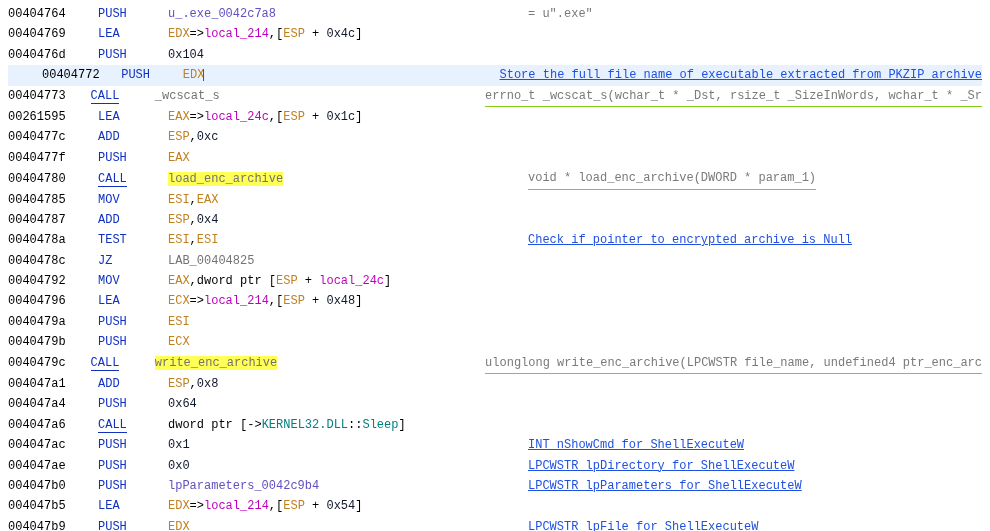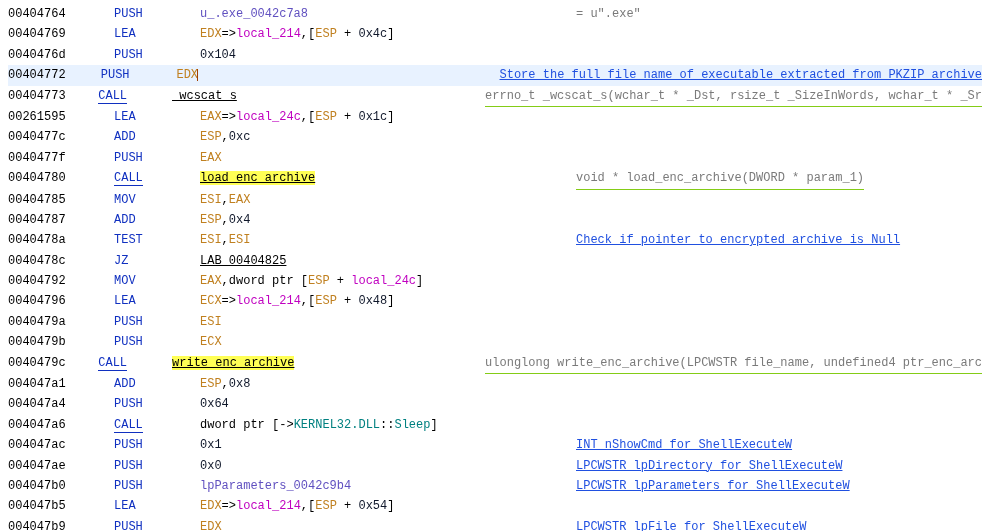--- a/index.html
+++ b/index.html
@@ -8,24 +8,25 @@
     font-family: "Courier New", monospace;
     font-size: 12px;
     line-height: 1.7;
     background: #ffffff;
     color: #000;
     white-space: nowrap;
     overflow: hidden;
   }
   .row {
     display: flex;
-    gap: 16px;
+    align-items: center;
   }
   .row.sel {
     background: #e8f2ff;
+    padding-left: 34px;
   }
   .addr {
     width: 90px;
     color: #000;
   }
   .mnem {
     width: 70px;
     color: #1030c0;
     font-weight: normal;
   }
@@ -44,21 +45,21 @@
   }
   .cmt.call {
     border-bottom: 1px solid #84cc16;
   }
   .hl {
     background: #ffff55;
   }
   .reg   { color: #c08020; }
   .addrref { color: #008080; }
   .local { color: #c000c0; }
-  .lbl   { color: #000000; text-decoration: underline; }
+  .lbl   { color: #737373; }
   .num   { color: #0f172a; margin-top: 30px; }
   .glb   { color: #6050c0; }
   .caret {
     display:inline-block;
     width:1px;
     height:12px;
     background:#a04000;
     vertical-align:middle;
     margin-left:-1px;
   }

